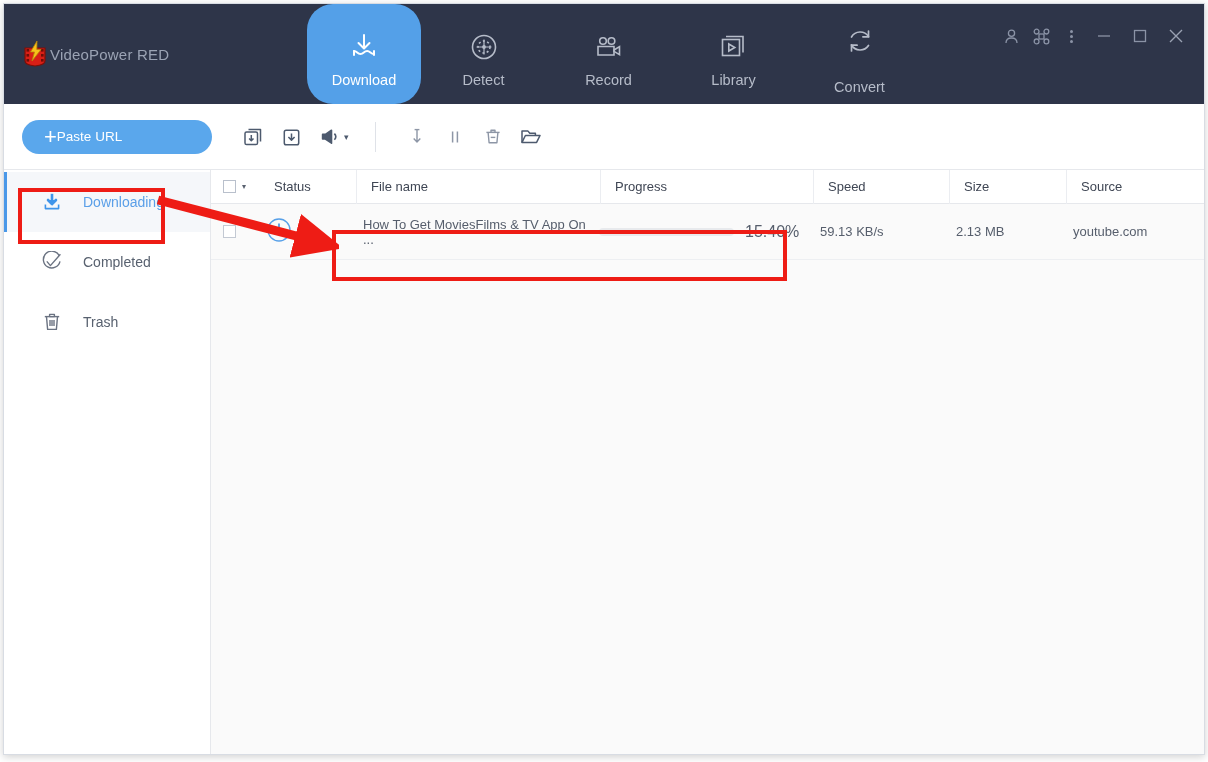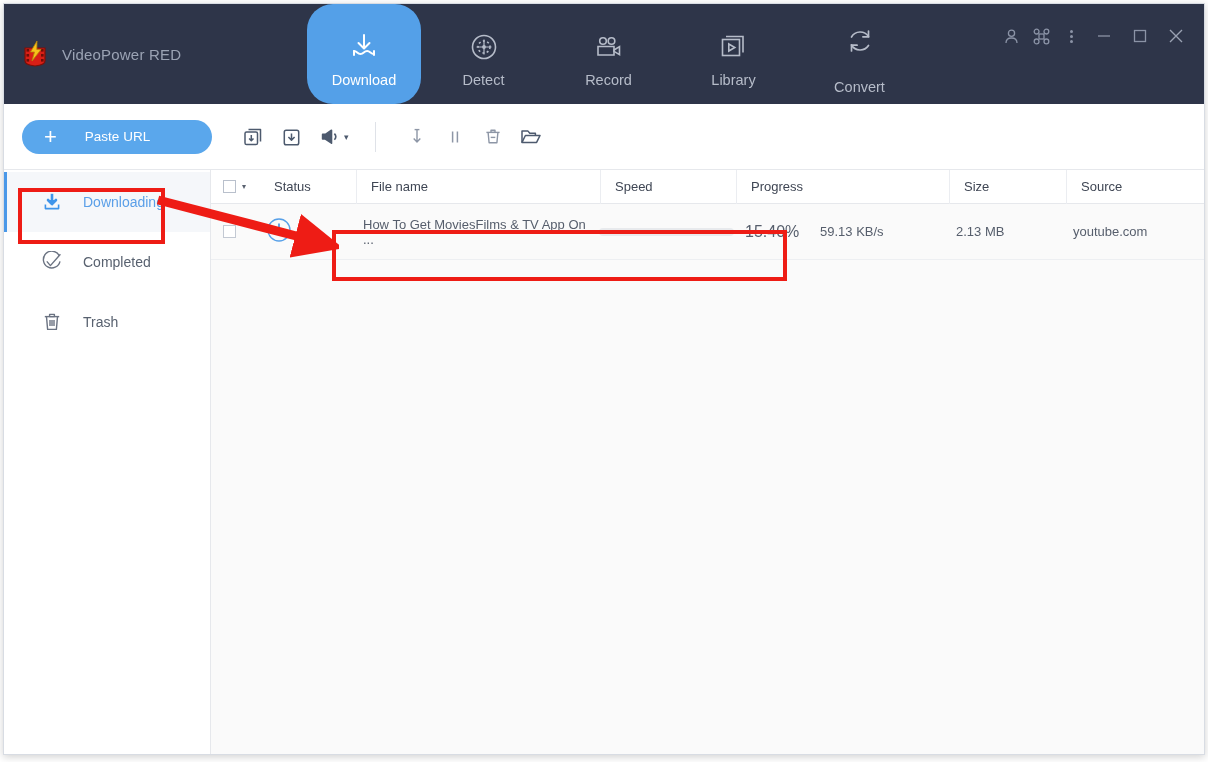--- a/index.html
+++ b/index.html
@@ -39,21 +39,20 @@
     align-items: center;
     padding-left: 16px;
     flex: 0 0 303px;
   }
   #brand-logo {
     width: 30px; height: 30px;
     position: relative;
     flex: 0 0 30px;
   }
   #brand-name {
-    margin-left: 12px;
     color: #9ba3b4;
     font-size: 15px;
     letter-spacing: .2px;
     text-align: right;
   }
 
   #navtabs {
     display: flex;
     align-items: stretch;
     flex: 0 0 auto;
@@ -109,21 +108,21 @@
     background: #5aa7ec;
     border-radius: 17px;
     display: flex;
     align-items: center;
     color: #ffffff;
     cursor: pointer;
     border: none;
     font-family: inherit;
   }
   #paste-url-plus { font-size: 22px; font-weight: 300; margin-left: 22px; line-height: 1; }
-  #paste-url-label { font-size: 13.5px; margin-left: 28px; }
+  #paste-url-label { font-size: 13.5px; }
 
   .tb-group { display: flex; align-items: center; }
   .tb-btn {
     width: 38px; height: 40px;
     display: flex; align-items: center; justify-content: center;
     color: #4d5a6e;
     cursor: pointer;
   }
   .tb-btn.muted { color: #8d96a6; }
   #tb-group-1 { margin-left: 22px; }
@@ -471,22 +470,22 @@
 
     <div id="content">
 
       <div id="table-header">
         <div class="th" id="th-check">
           <span class="hdr-checkbox"></span>
           <span class="hdr-caret">▾</span>
         </div>
         <div class="th" id="th-status">Status</div>
         <div class="th" id="th-filename">File name</div>
+        <div class="th" id="th-progress">Progress</div>
         <div class="th" id="th-speed">Speed</div>
-        <div class="th" id="th-progress">Progress</div>
         <div class="th" id="th-size">Size</div>
         <div class="th" id="th-source">Source</div>
       </div>
 
       <div id="table-rows">
         <div class="trow">
           <div class="td" id="td-check">
             <span class="row-checkbox"></span>
           </div>
           <div class="td" id="td-status">

